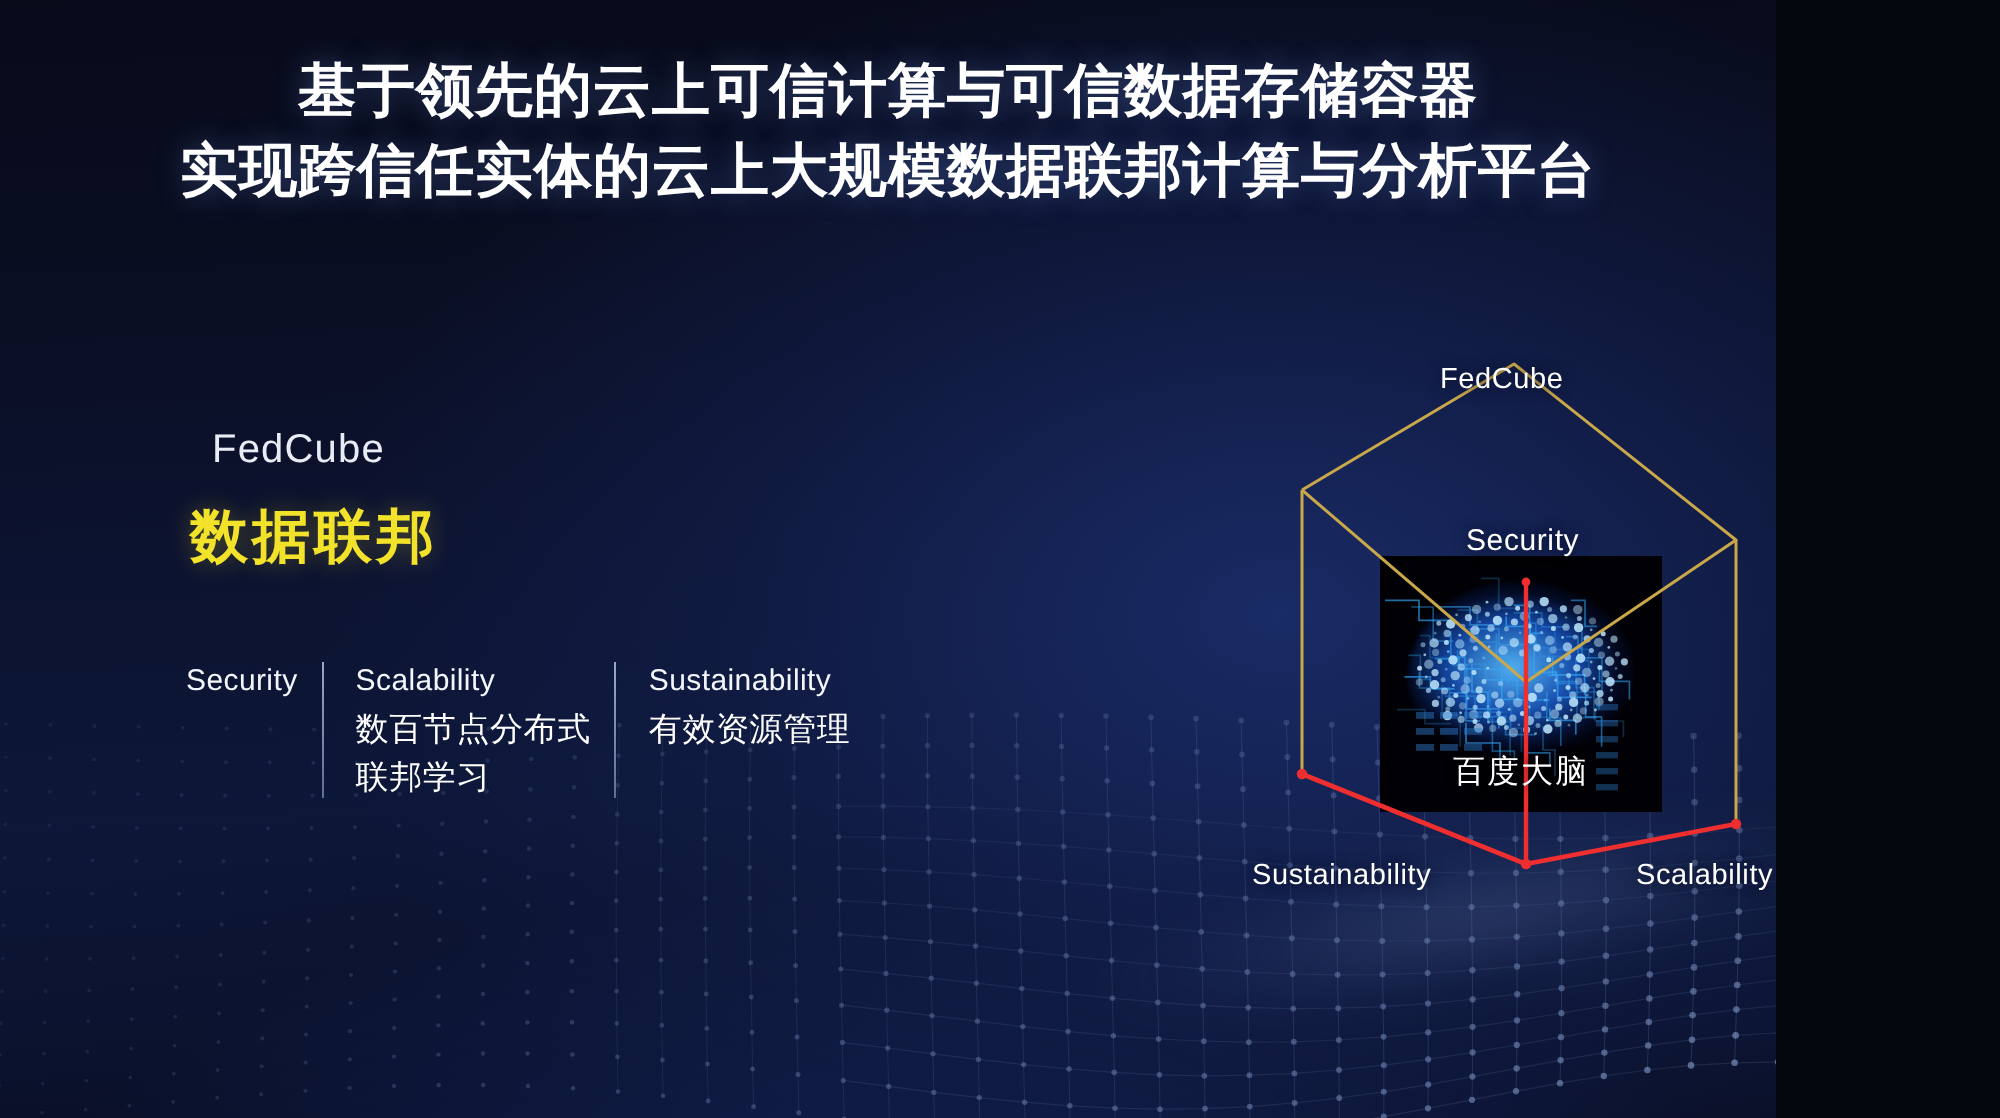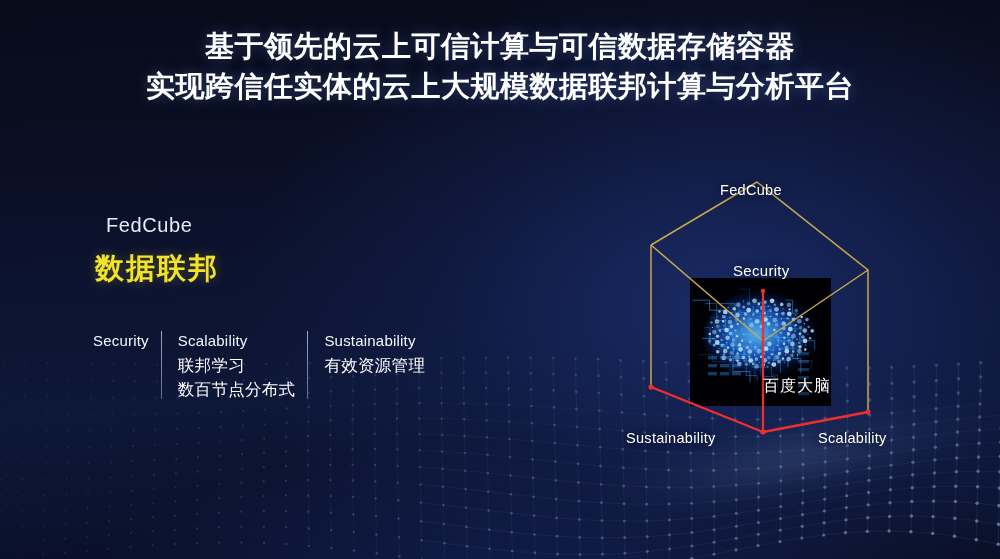--- a/index.html
+++ b/index.html
@@ -2,21 +2,21 @@
 <html><head>
 <meta charset="utf-8">
 <style>
   html, body {
     margin: 0;
     padding: 0;
     background: #05070f;
   }
   #slide {
     position: relative;
-    width: 1000px;
+    width: 888px;
     height: 559px;
     overflow: hidden;
     font-family: "Liberation Sans", "DejaVu Sans", sans-serif;
     background:
       radial-gradient(ellipse 620px 430px at 72% 55%, rgba(26,44,104,0.95) 0%, rgba(18,30,74,0.60) 45%, rgba(10,14,34,0.0) 78%),
       radial-gradient(ellipse 700px 300px at 50% 112%, rgba(20,36,92,0.85) 0%, rgba(11,17,42,0.2) 62%, rgba(8,11,26,0) 85%),
       linear-gradient(178deg, #080b1a 0%, #0a0e22 24%, #0c1330 48%, #0d1738 70%, #0b1330 88%, #080d22 100%);
   }
 
   
@@ -147,21 +147,21 @@
     height: 70%;
     border-radius: 48% 52% 46% 54% / 54% 50% 50% 46%;
     background:
       radial-gradient(ellipse 60% 55% at 46% 48%, rgba(90,190,255,0.85) 0%, rgba(24,92,210,0.70) 48%, rgba(8,30,96,0.35) 76%, rgba(0,0,0,0) 96%);
     filter: blur(1.2px);
   }
   .brain-label {
     position: absolute;
     left: 0; right: 0;
     bottom: 9px;
-    text-align: right;
+    text-align: center;
     color: #ffffff;
     font-size: 16px;
     letter-spacing: 1px;
     text-shadow: 0 0 6px rgba(0,0,0,0.9);
     z-index: 4;
   }
 
   .cube-label {
     position: absolute;
     color: #ffffff;
@@ -1187,22 +1187,22 @@
 
   <div class="brand-en">FedCube</div>
   <div class="brand-cn">数据联邦</div>
 
   <div class="features">
     <div class="feature-col">
       <div class="feature-head">Security</div>
     </div>
     <div class="feature-col">
       <div class="feature-head">Scalability</div>
+      <div class="feature-line">数百节点分布式</div>
       <div class="feature-line">联邦学习</div>
-      <div class="feature-line">数百节点分布式</div>
     </div>
     <div class="feature-col">
       <div class="feature-head">Sustainability</div>
       <div class="feature-line">有效资源管理</div>
     </div>
   </div>
 
   <div class="cube-wrap">
 
     <div class="brain-img">

